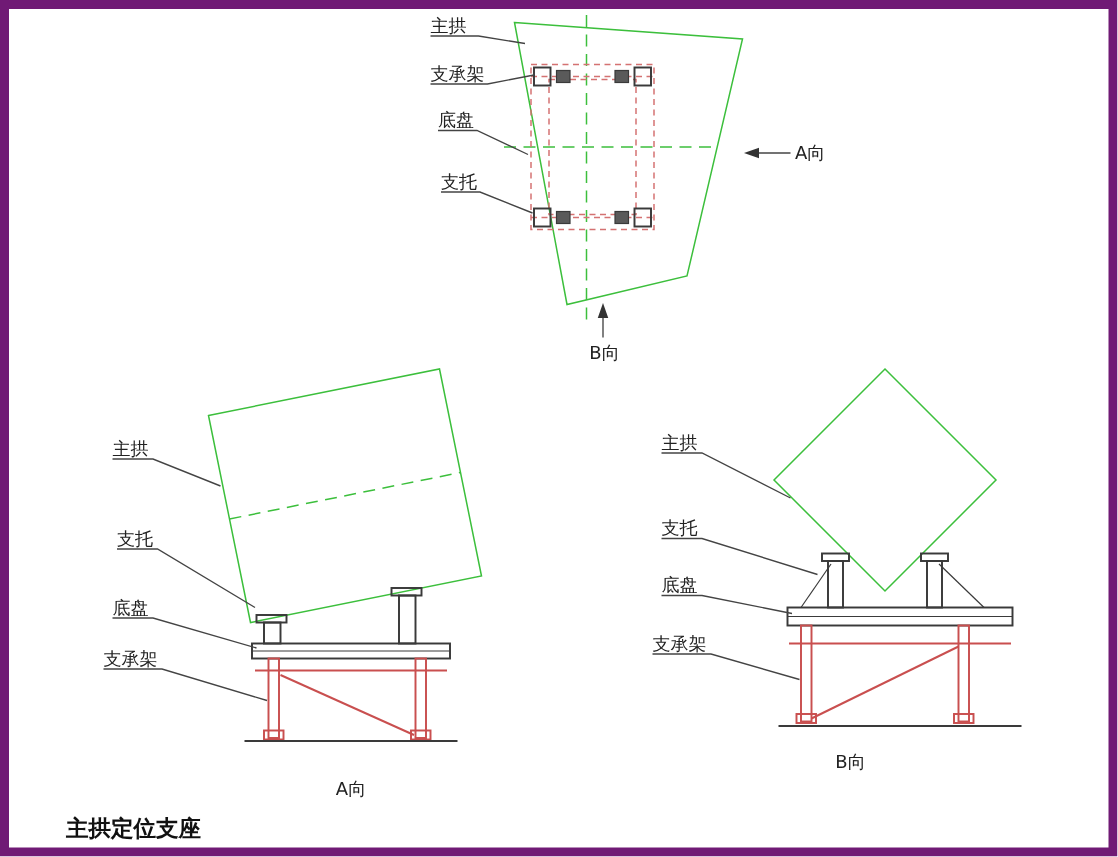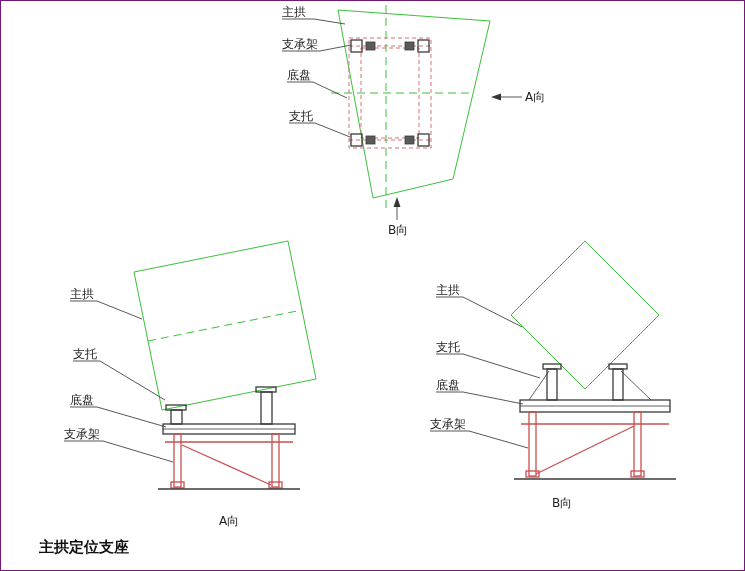--- a/index.html
+++ b/index.html
@@ -1,21 +1,21 @@
 <!DOCTYPE html>
 <html><head>
 <meta charset="utf-8">
 <style>
   html,body{margin:0;padding:0;background:#fff;}
   .canvas{
     position:relative;
     width:745px;height:571px;
     box-sizing:border-box;
     background:#fff;
-    border:1px solid #701a75;
+    border:6px solid #701a75;
     font-family:"DejaVu Sans", sans-serif;
   }
   svg{display:block;}
   
   .g  {stroke:#3cbf3c;fill:none;stroke-width:1;}
   .gd {stroke:#3cbf3c;fill:none;stroke-width:1;stroke-dasharray:8 5;}
   .rd {stroke:#d47272;fill:none;stroke-width:1;stroke-dasharray:4 3;}
   .dk {stroke:#3a3a3a;fill:none;stroke-width:1.3;}
   .dkt{stroke:#3a3a3a;fill:none;stroke-width:0.8;}
   .rf {stroke:#c94f4f;fill:none;stroke-width:1.3;}

